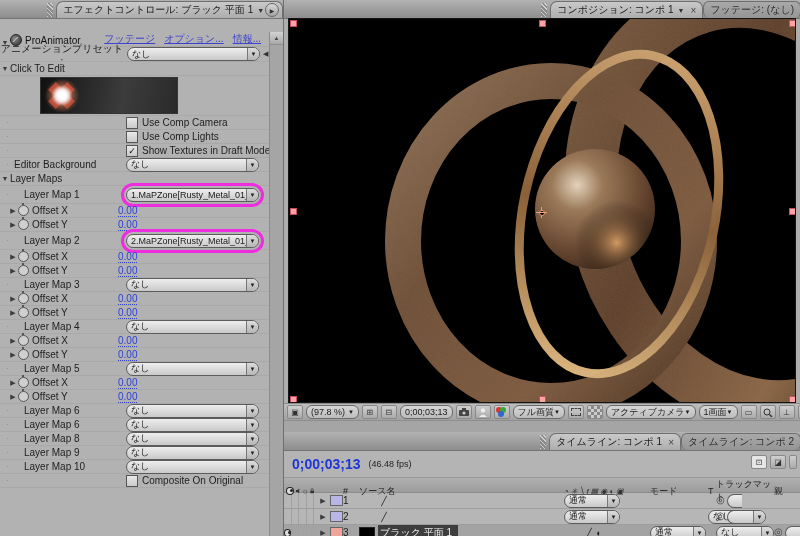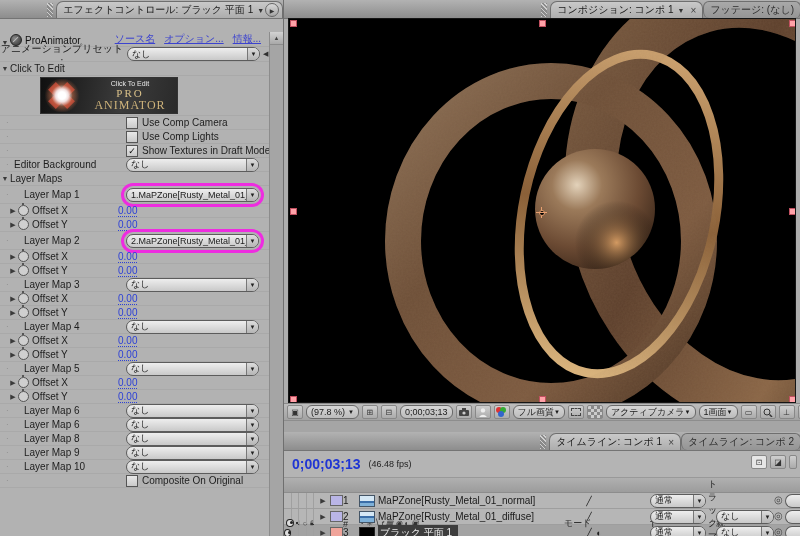--- a/index.html
+++ b/index.html
@@ -143,21 +143,21 @@
       </div>
       <div class="panelmenu">▶</div>
     </div>
 
     <div class="fxbody">
       <div class="fxhead">
         <span class="twirl">▼</span>
         <span class="fxicon"></span>
         <span class="fxname">ProAnimator</span>
         <span style="width:34px"></span>
-        <a class="fxlink">ソース名</a>
+        <a class="fxlink">フッテージ</a>
         <a class="fxlink">オプション...</a>
         <a class="fxlink">情報...</a>
       </div>
       <div class="presetrow">
         <span class="presetlab">アニメーションプリセット :</span>
         <span class="dropfield pdrop">
           <span class="dv">なし</span>
           <span class="da">▼</span>
         </span>
         <span class="navarr">◀</span>
@@ -167,25 +167,20 @@
         <span class="twirl">▼</span>
         <span class="plabel">Click To Edit</span>
       </div>
       <div id="fxrows">
           <div class="prow banner">
             <div class="bannerbox">
            <span class="burst">
                 <span class="bd1"></span>
                 <span class="bd2"></span>
                 <span class="bglow"></span>
-              </span>
-           <span class="btxt">
-                <span class="b1">Click To Edit</span>
-           <span class="b2">PRO</span>
-                <span class="b3">ANIMATOR</span>
               </span>
          </div>
           </div>
           <div class="prow check">
             <span class="gutter-dash">·</span>
             <span style="width:126px;flex:none"></span>
          <span class="cbox"></span>
          <span class="plabel">Use Comp Camera</span>
           </div>
           <div class="prow check">
@@ -556,20 +551,21 @@
           <span style="font-size:8px;color:#333">○</span>
           <svg width="7" height="8" viewBox="0 0 7 8">
               <rect x="0.5" y="3.5" width="6" height="4" fill="#333"></rect>
               <path d="M1.8 3.5 V2 a1.7 1.7 0 0 1 3.4 0 V3.5" fill="none" stroke="#333"></path>
             </svg>
         </span>
         <span></span>
           <span></span>
           <span></span>
         <span>#</span>
+        <span>ソース名</span>
         <span class="swhdr">
           <i>◔</i>
           <i>✳</i>
           <i>╲</i>
           <i style="font-style:italic">f</i>
           <i>▦</i>
           <i>◉</i>
           <i>◐</i>
           <i>▣</i>
         </span>
@@ -584,24 +580,20 @@
             <span class="avcells">
        <i></i>
        <i></i>
        <i></i>
        <i></i>
      </span>
             <span></span>
      <span class="twirl">▶</span>
      <span class="chip" style="background:#b9b5e6"></span>
      <span>1</span>
-     <span class="namecell">
-       <span class="lyrico"></span>
-       <span class="nm">MaPZone[Rusty_Metal_01_normal]</span>
-            </span>
      <span class="swcells">
        <i></i>
               <i></i>
               <i>╱</i>
        <i></i>
               <i></i>
               <i></i>
               <i></i>
               <i></i>
             </span>
@@ -617,24 +609,20 @@
             <span class="avcells">
        <i></i>
        <i></i>
        <i></i>
        <i></i>
      </span>
             <span></span>
      <span class="twirl">▶</span>
      <span class="chip" style="background:#b9b5e6"></span>
      <span>2</span>
-     <span class="namecell">
-       <span class="lyrico"></span>
-       <span class="nm">MaPZone[Rusty_Metal_01_diffuse]</span>
-            </span>
      <span class="swcells">
        <i></i>
               <i></i>
               <i>╱</i>
        <i></i>
               <i></i>
               <i></i>
               <i></i>
               <i></i>
             </span>

